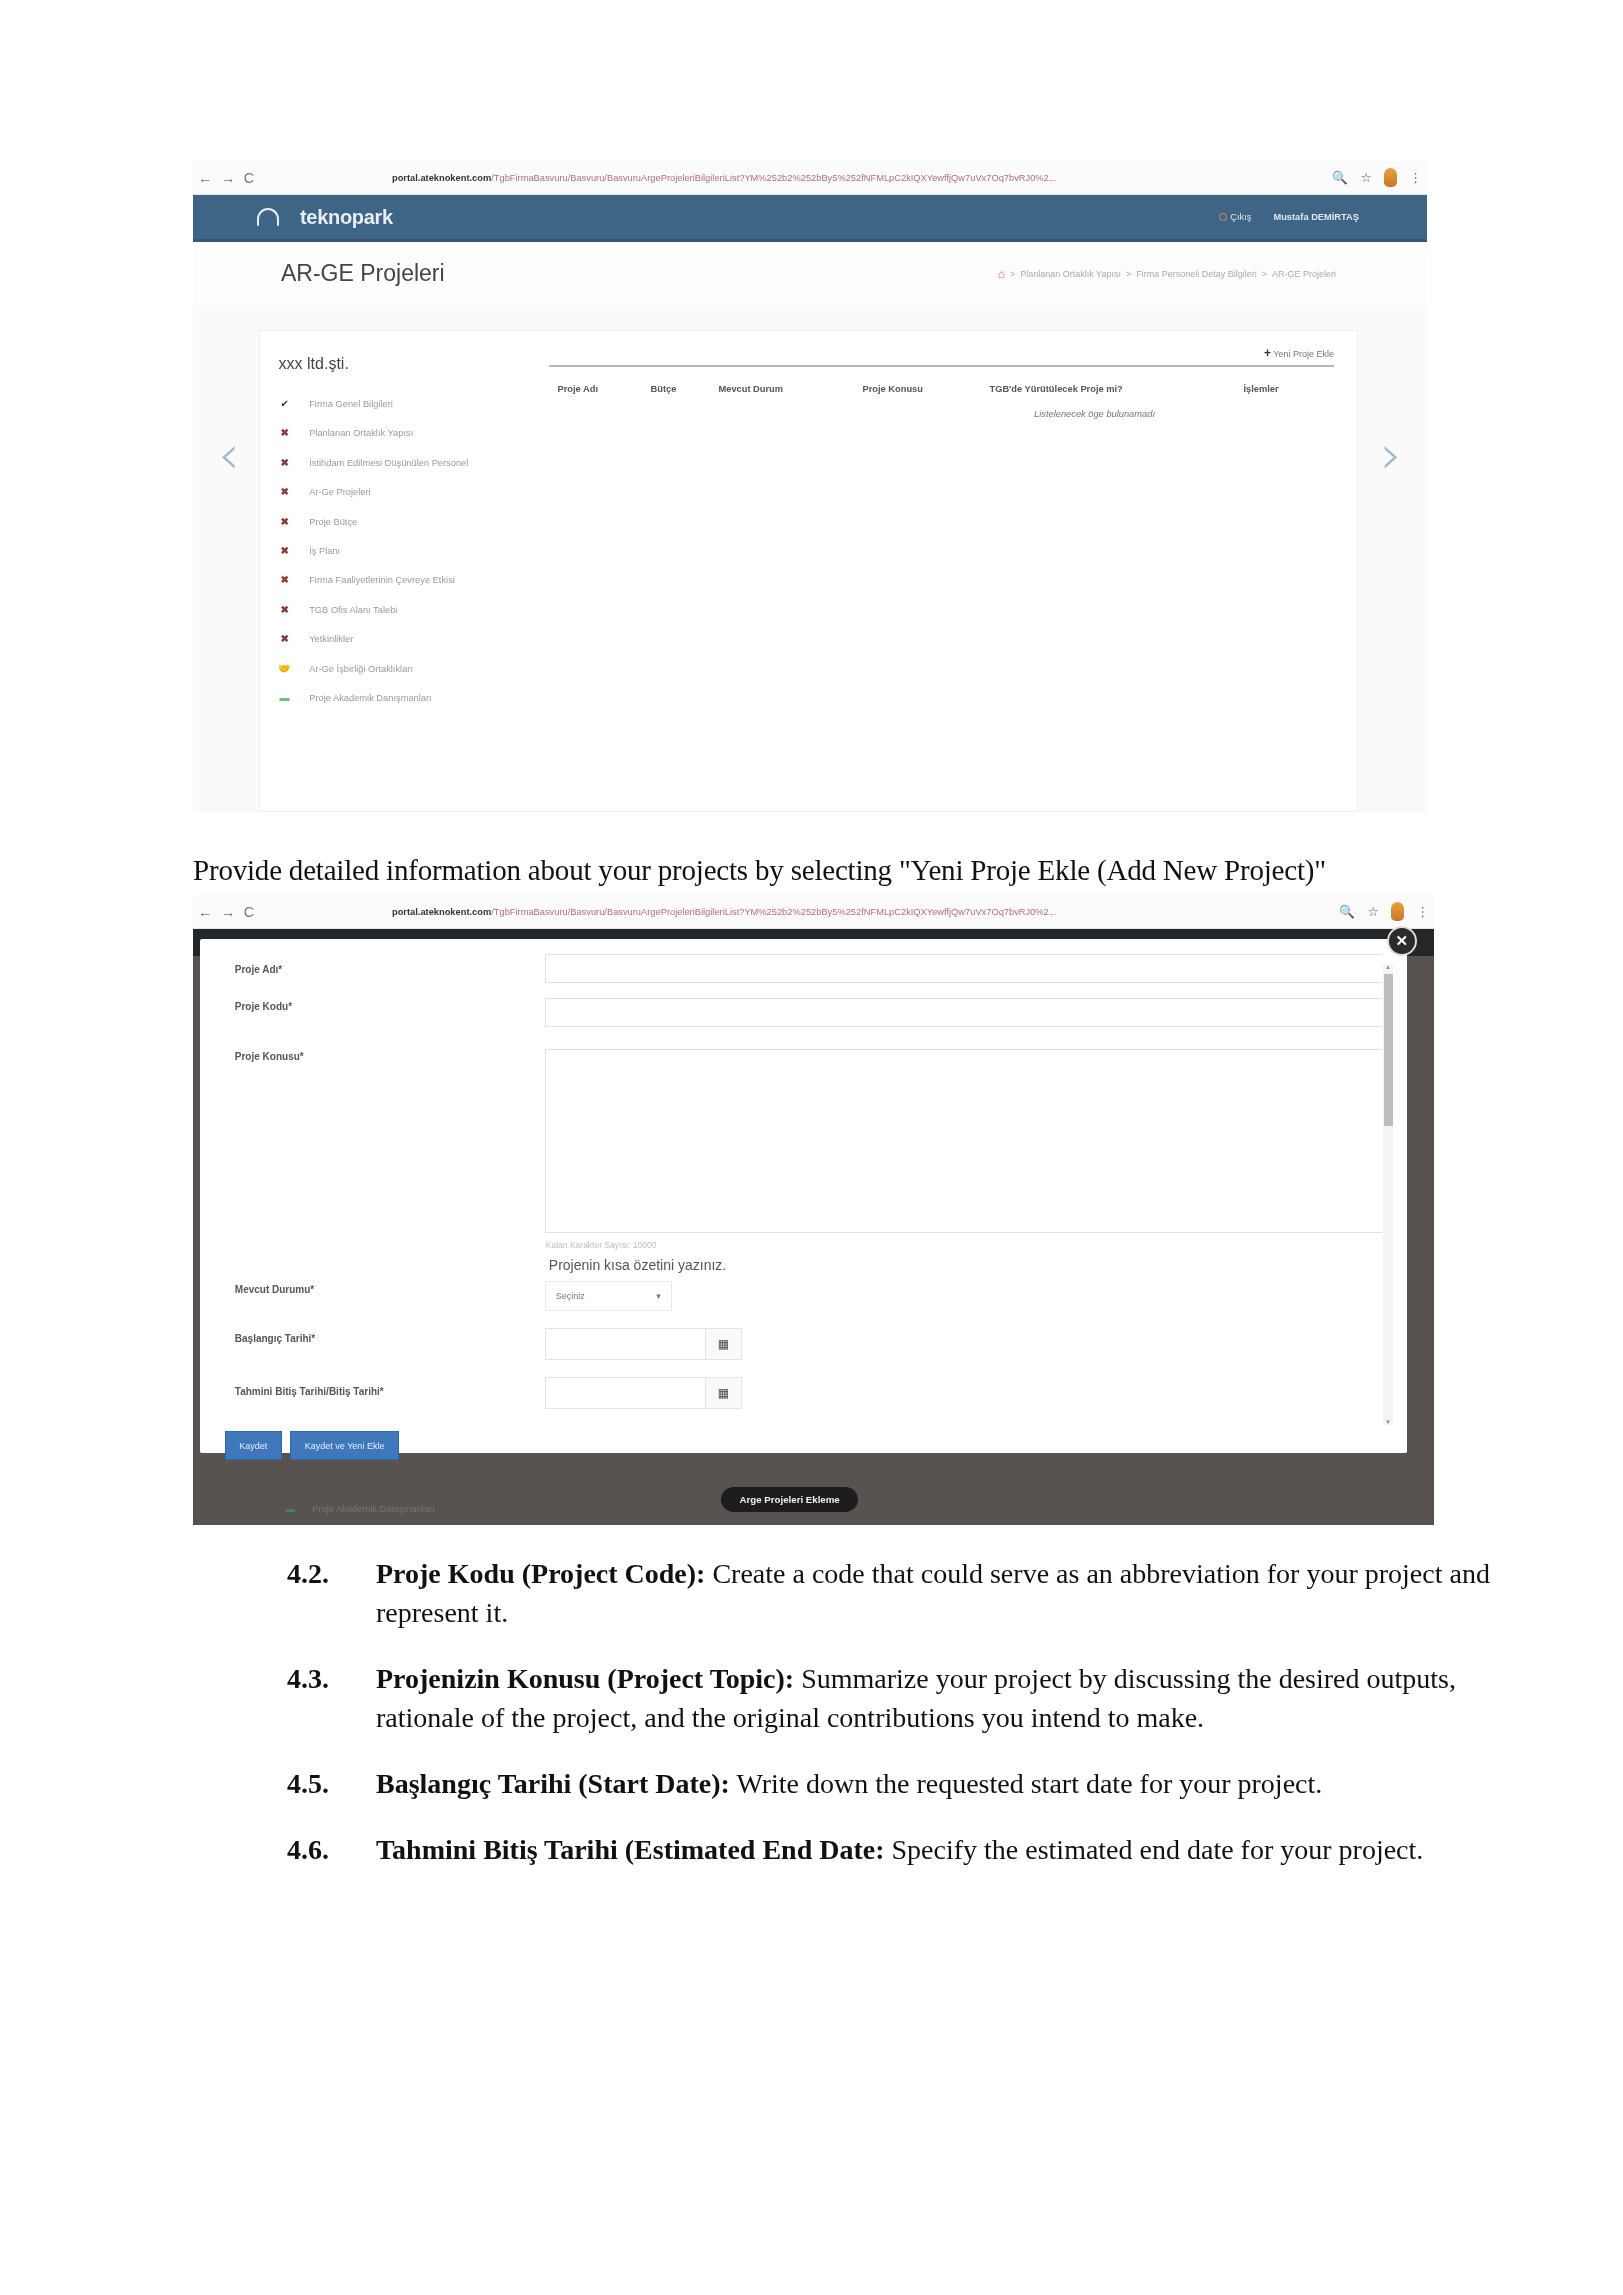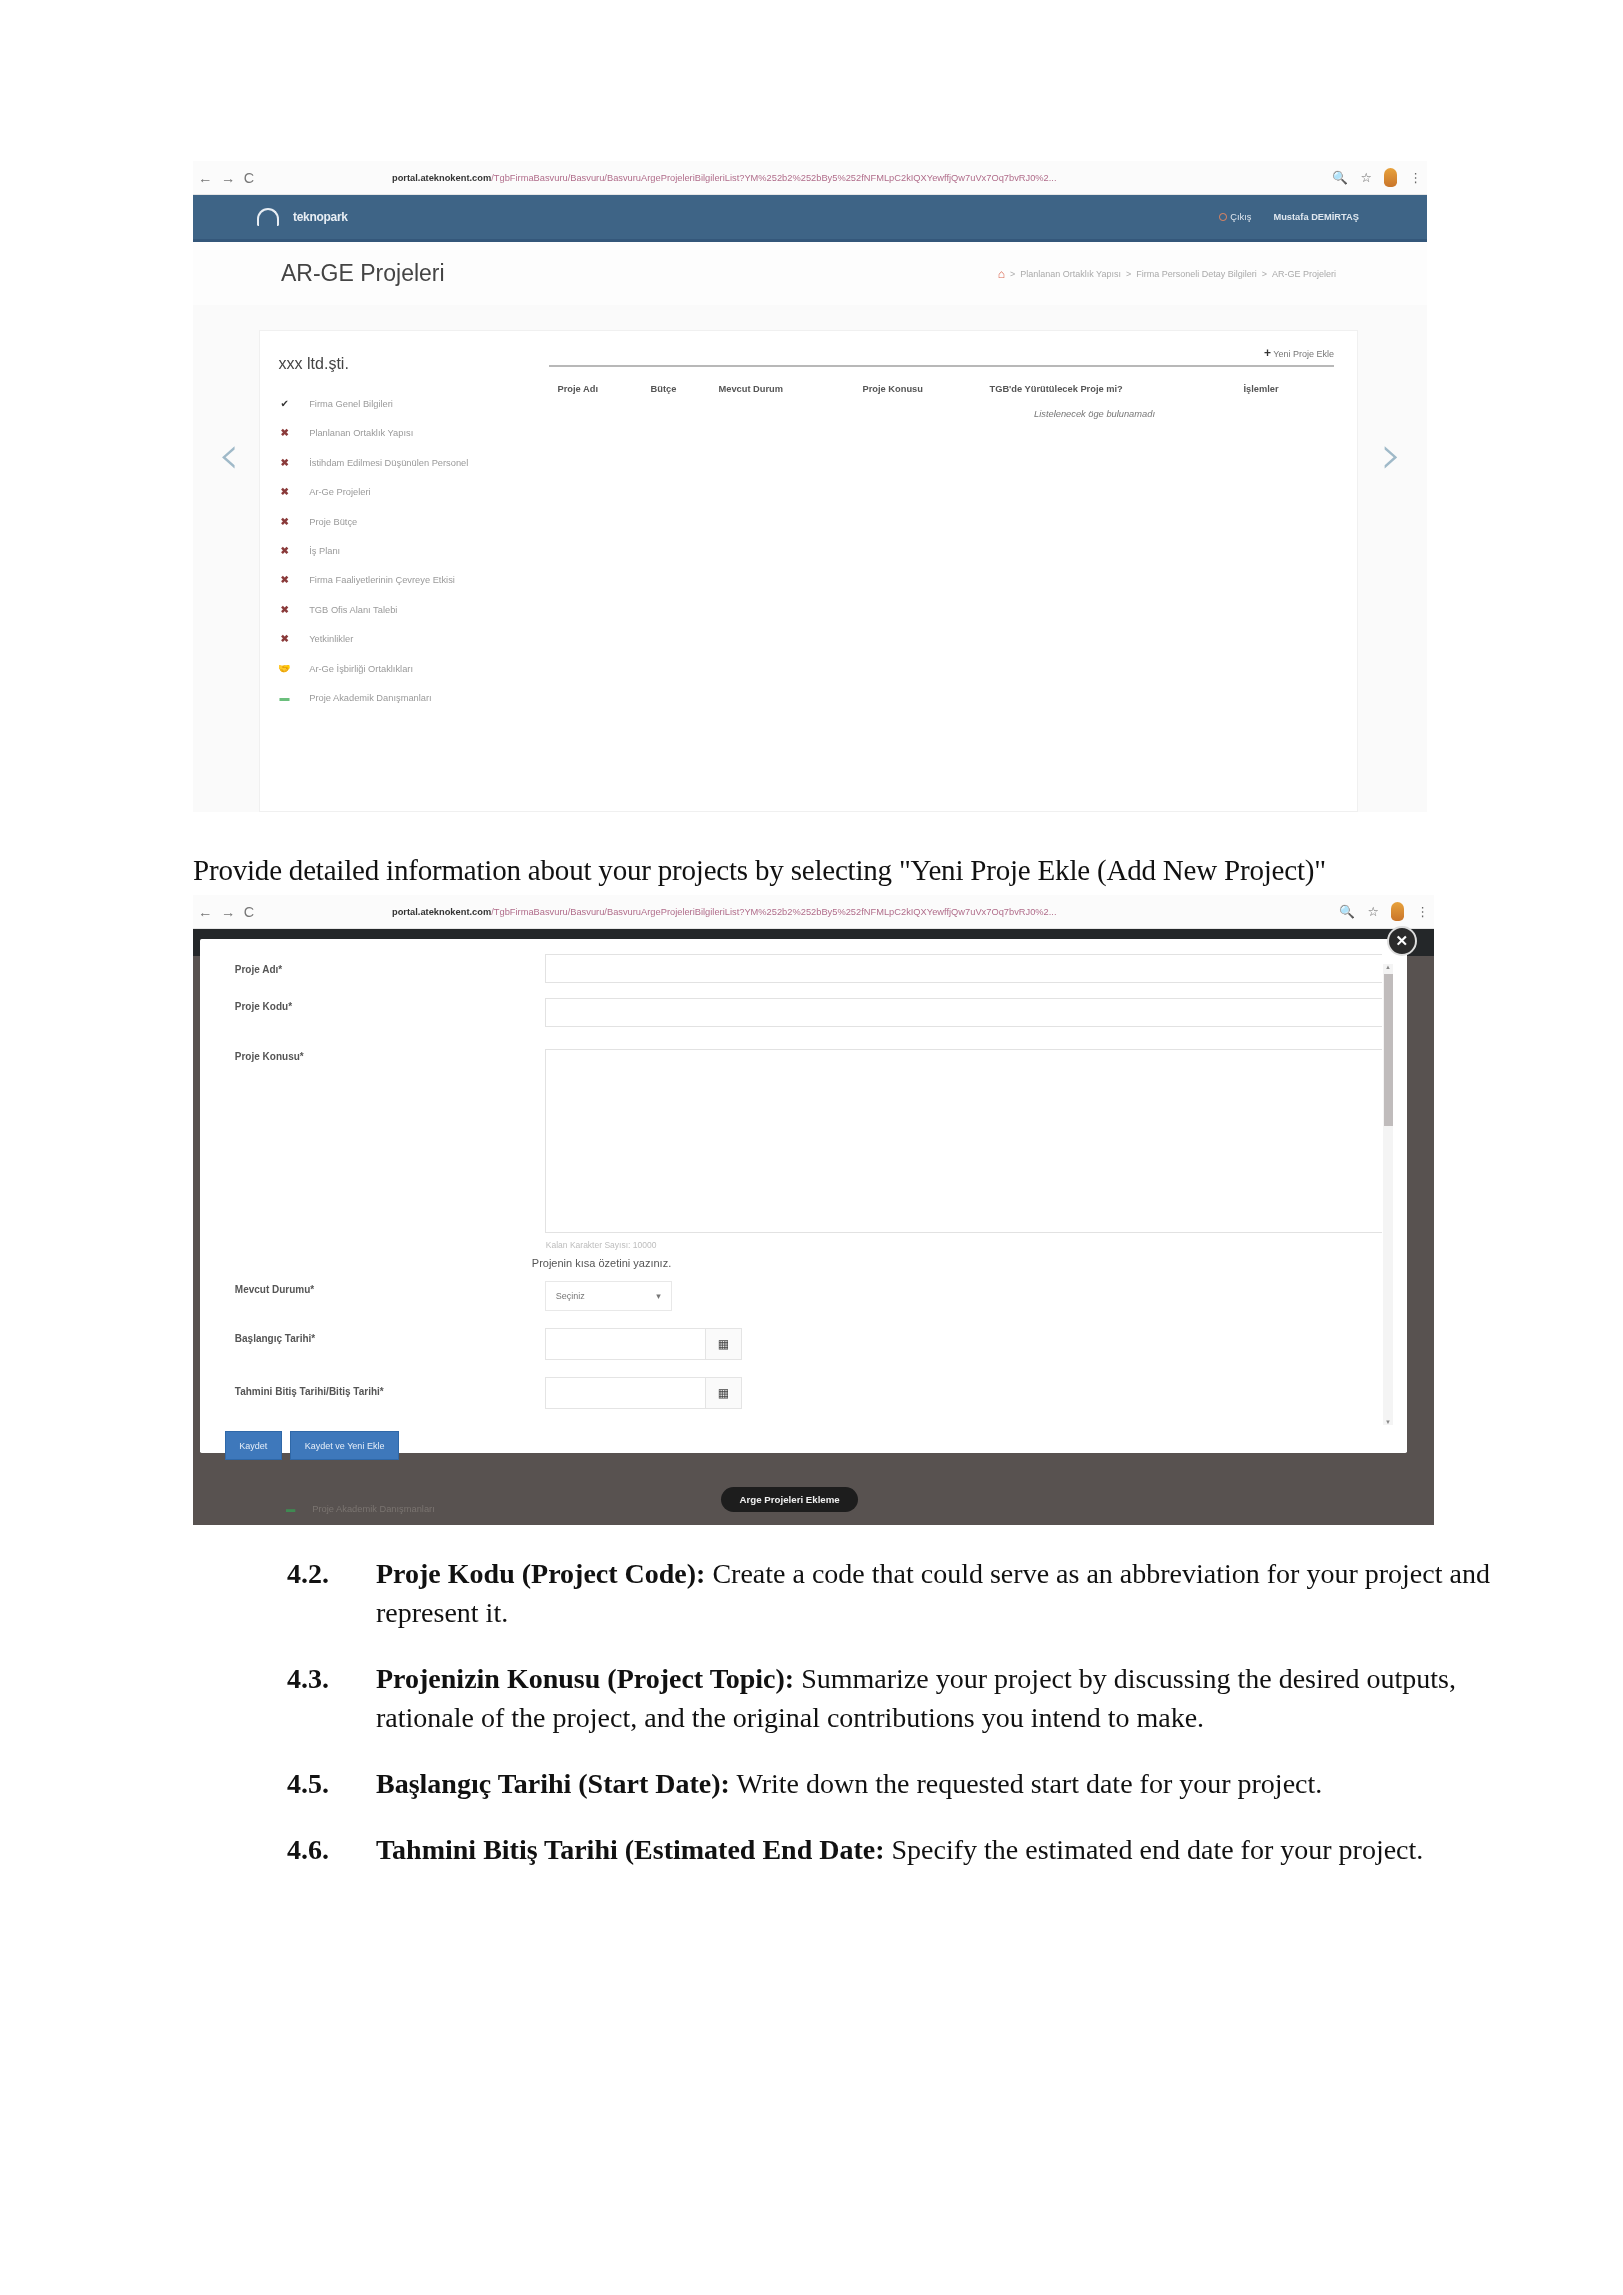--- a/index.html
+++ b/index.html
@@ -12,21 +12,21 @@
   .browser-bar { height: 34px; background: #fbfbfb; display: flex; align-items: center; padding: 0 5px; border-bottom: 0.8px solid #e6e6e6; }
   .nav-btns { display: flex; gap: 8.5px; font-size: 14.4px; color: #777; width: 194px; }
   .nav-btns span { cursor: pointer; }
   .url { flex: 1; font-size: 9.3px; color: #555; white-space: nowrap; overflow: hidden; text-overflow: ellipsis; }
   .url .host { color: #333; font-weight: bold; }
   .url .path { color: #b06c8a; }
   .browser-icons { display: flex; gap: 12px; align-items: center; padding-left: 12px; font-size: 12.7px; color: #666; }
   .ext-icon { width: 13.5px; height: 18.6px; border-radius: 6.8px 6.8px 5px 5px; background: linear-gradient(#e8a23c, #c9752a); display: inline-block; }
 
   .app-header { height: 47px; background: #3e6486; display: flex; align-items: center; justify-content: space-between; padding: 0 68px 0 64px; border-bottom: 3.4px solid #34577a; }
-  .logo { display: flex; align-items: center; gap: 14px; color: #e8eef4; font-size: 12px; font-weight: bold; letter-spacing: -0.3px; }
+  .logo { display: flex; align-items: center; gap: 21px; color: #e8eef4; font-size: 20px; font-weight: bold; letter-spacing: -0.3px; }
   .logo-mark { width: 22px; height: 18.6px; border: 2.5px solid #e8eef4; border-radius: 12px 12px 1.7px 1.7px; border-bottom: none; }
   .header-right { display: flex; gap: 22px; font-size: 9.3px; color: #dfe7ef; align-items: center; }
   .logout { display: flex; align-items: center; gap: 3.4px; cursor: pointer; }
   .logout-icon { width: 7.6px; height: 7.6px; border: 1.7px solid #e8865e; border-radius: 50%; display: inline-block; }
   .username { font-weight: bold; }
 
   .page-head { height: 63px; display: flex; align-items: center; justify-content: space-between; padding: 0 91px 0 88px; background: #fdfdfd; }
   .page-title { font-size: 23px; color: #444; }
   .breadcrumb { display: flex; align-items: center; gap: 5px; font-size: 9px; color: #aaa; }
   .home-icon { color: #d9624a; font-size: 12px; }
@@ -64,21 +64,21 @@
   .scrollbar { position: absolute; right: 13.5px; top: 25px; width: 10px; height: 461px; background: #f4f4f4; }
   .scroll-thumb { position: absolute; left: 0.8px; top: 10px; width: 8.5px; height: 152px; background: #c0bcbc; }
   .scroll-up, .scroll-down { position: absolute; left: 1.7px; font-size: 6px; color: #888; }
   .scroll-up { top: 0; } .scroll-down { bottom: 0; }
 
   .frow { position: absolute; left: 25px; right: 0; }
   .flabel { position: absolute; left: 10px; font-size: 10px; font-weight: bold; color: #555; }
   .finput { position: absolute; left: 320px; width: 854px; height: 29px; border: 0.8px solid #e2e2e2; background: #fff; cursor: text; }
   .ftextarea { position: absolute; left: 320px; width: 854px; height: 184px; border: 0.8px solid #e2e2e2; background: #fff; cursor: text; }
   .hint1 { position: absolute; left: 321px; font-size: 8.5px; color: #bdbdbd; }
-  .hint2 { position: absolute; left: 307px; font-size: 11px; color: #555; }
+  .hint2 { position: absolute; left: 324px; font-size: 14px; color: #555; }
   .fselect { position: absolute; left: 320px; width: 127px; height: 30px; border: 0.8px solid #e8e8e8; background: #fff; display: flex; align-items: center; justify-content: space-between; padding: 9px 10px; font-size: 9px; color: #777; cursor: pointer; }
   .fdate { position: absolute; left: 320px; width: 161px; height: 32px; border: 0.8px solid #e4e4e4; background: #fff; cursor: text; }
   .fcal { position: absolute; left: 480px; width: 37px; height: 32px; border: 0.8px solid #e4e4e4; background: #fafafa; display: flex; align-items: center; justify-content: center; font-size: 12px; color: #444; cursor: pointer; }
 
   .modal-footer { position: absolute; left: 25px; top: 492px; display: flex; gap: 8.5px; }
   .btn { background: #3e78bb; color: #e6eef8; font-size: 9px; height: 29px; display: flex; align-items: center; padding: 0 13.5px; border: 0.8px solid #2f68a8; cursor: pointer; }
 
   .bg-sidebar-peek { position: absolute; left: 93px; top: 609px; font-size: 9.3px; color: #7a7470; display: flex; gap: 17px; }
   .bg-sidebar-peek .gicon { color: #3f8a52; }
   .tooltip-pill { position: absolute; left: 528px; top: 592px; background: #1d1d1d; color: #f0f0f0; font-size: 9.7px; font-weight: bold; padding: 6.8px 18.6px; border-radius: 13.5px; }

